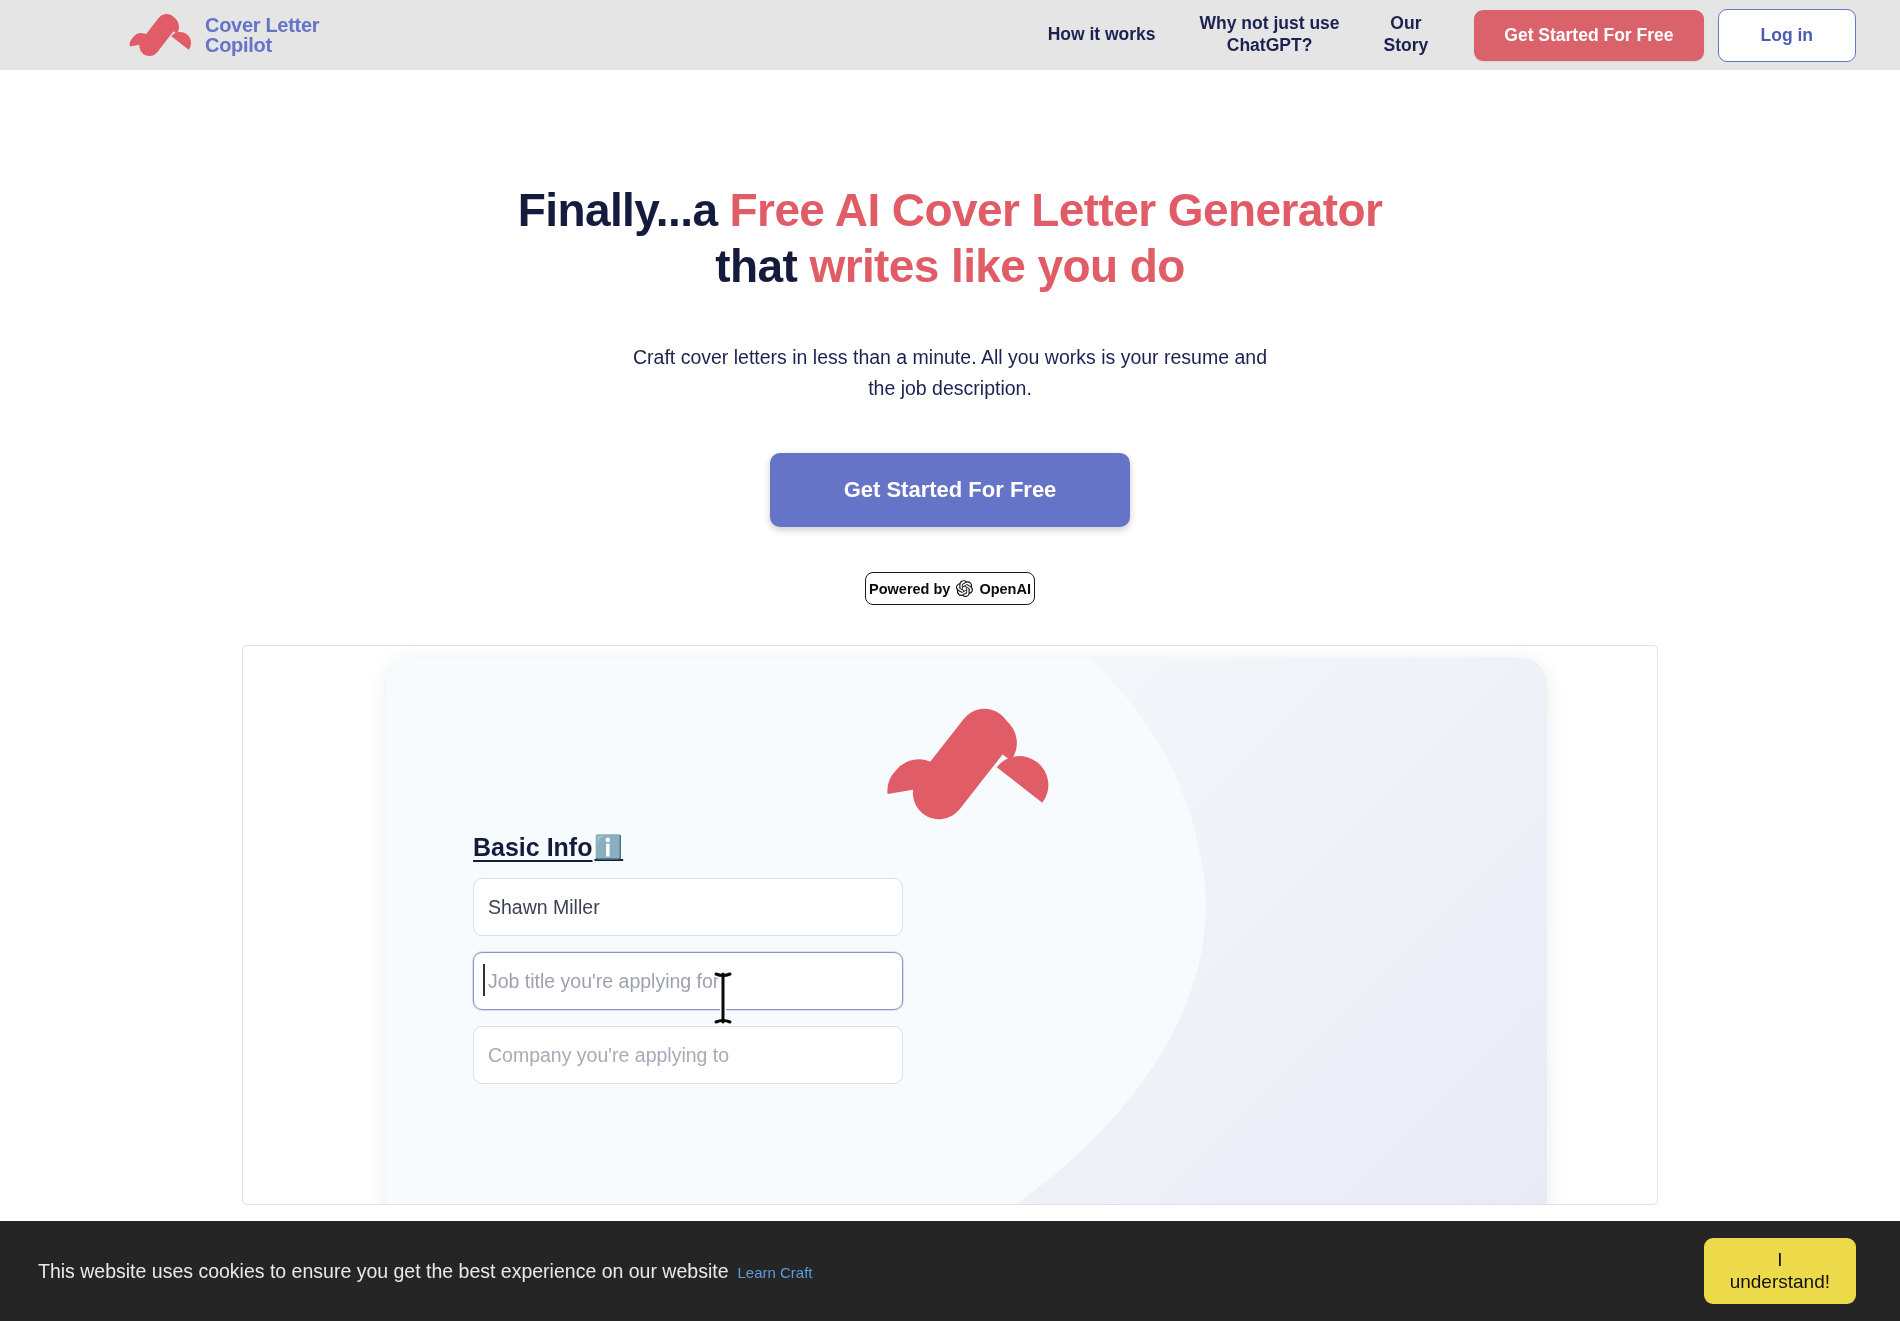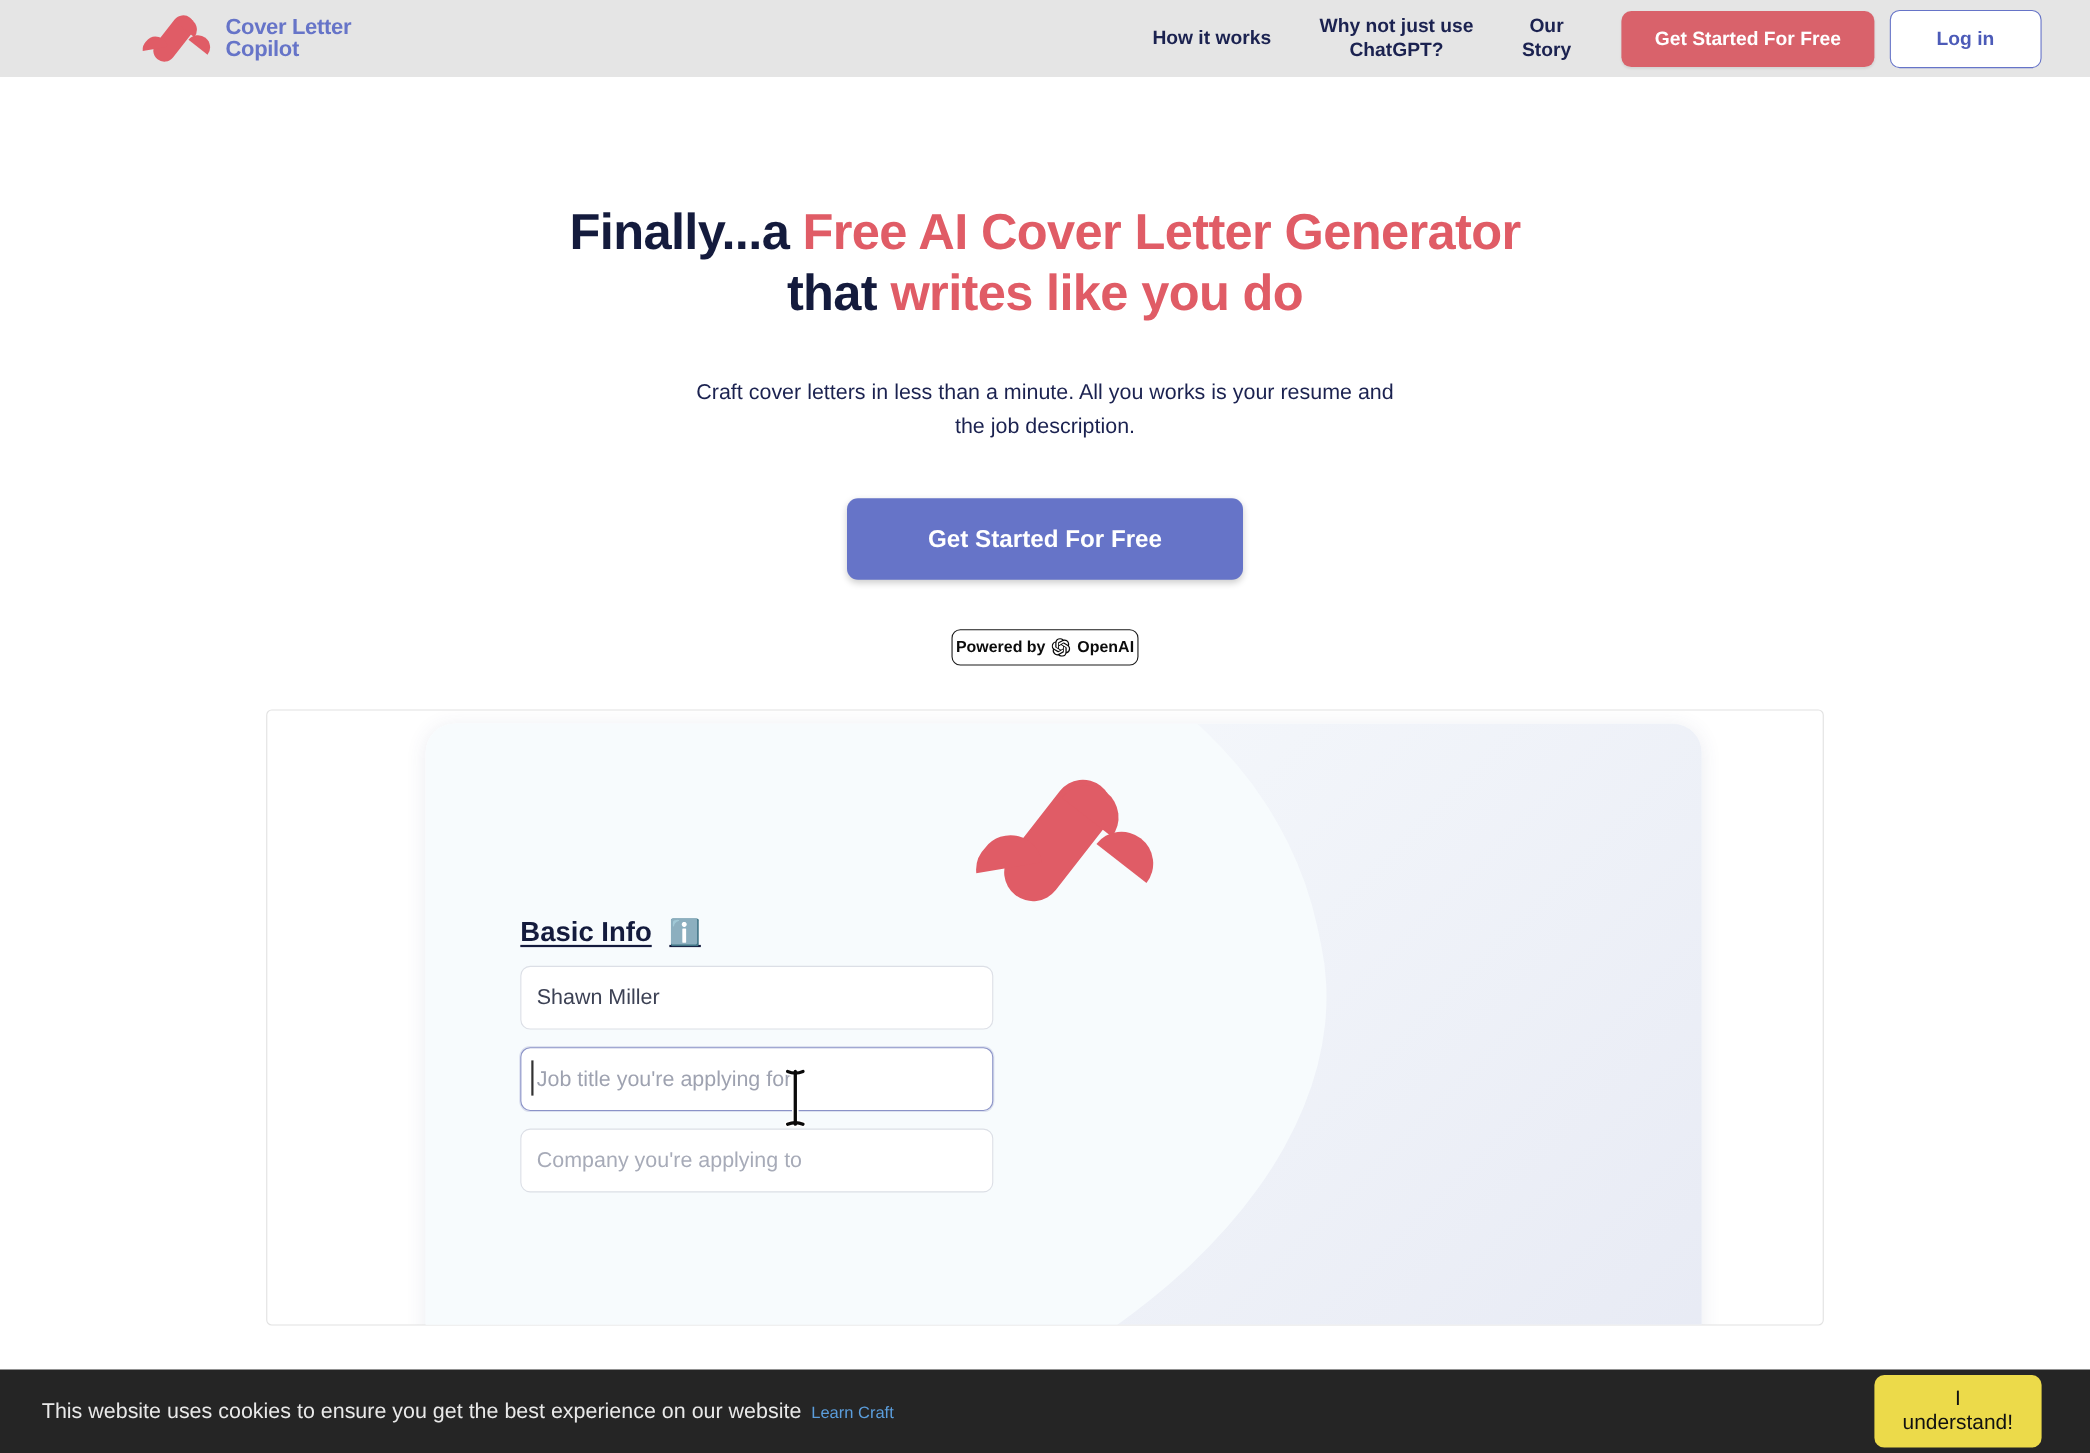--- a/index.html
+++ b/index.html
@@ -206,21 +206,21 @@
   }
 
   .section-label {
     font-size: 25px;
     font-weight: bold;
     color: #141b3d;
     text-decoration: underline;
     text-underline-offset: 4px;
     display: inline-flex;
     align-items: center;
-    gap: 16px;
+    gap: 2px;
     margin-bottom: 16px;
   }
 
   .section-label .emoji {
     font-size: 23px;
     text-decoration: none;
     display: inline-block;
   }
 
   .field {
@@ -284,21 +284,21 @@
     z-index: 60;
     pointer-events: none;
   }
 
   
   .cookie-bar {
     position: absolute;
     left: 0;
     right: 0;
     bottom: 0;
-    height: 76px;
+    height: 100px;
     background: #252525;
     display: flex;
     align-items: center;
     padding: 0 44px 0 38px;
     z-index: 50;
   }
 
   .cookie-text {
     color: #e9e9e9;
     font-size: 19.5px;

